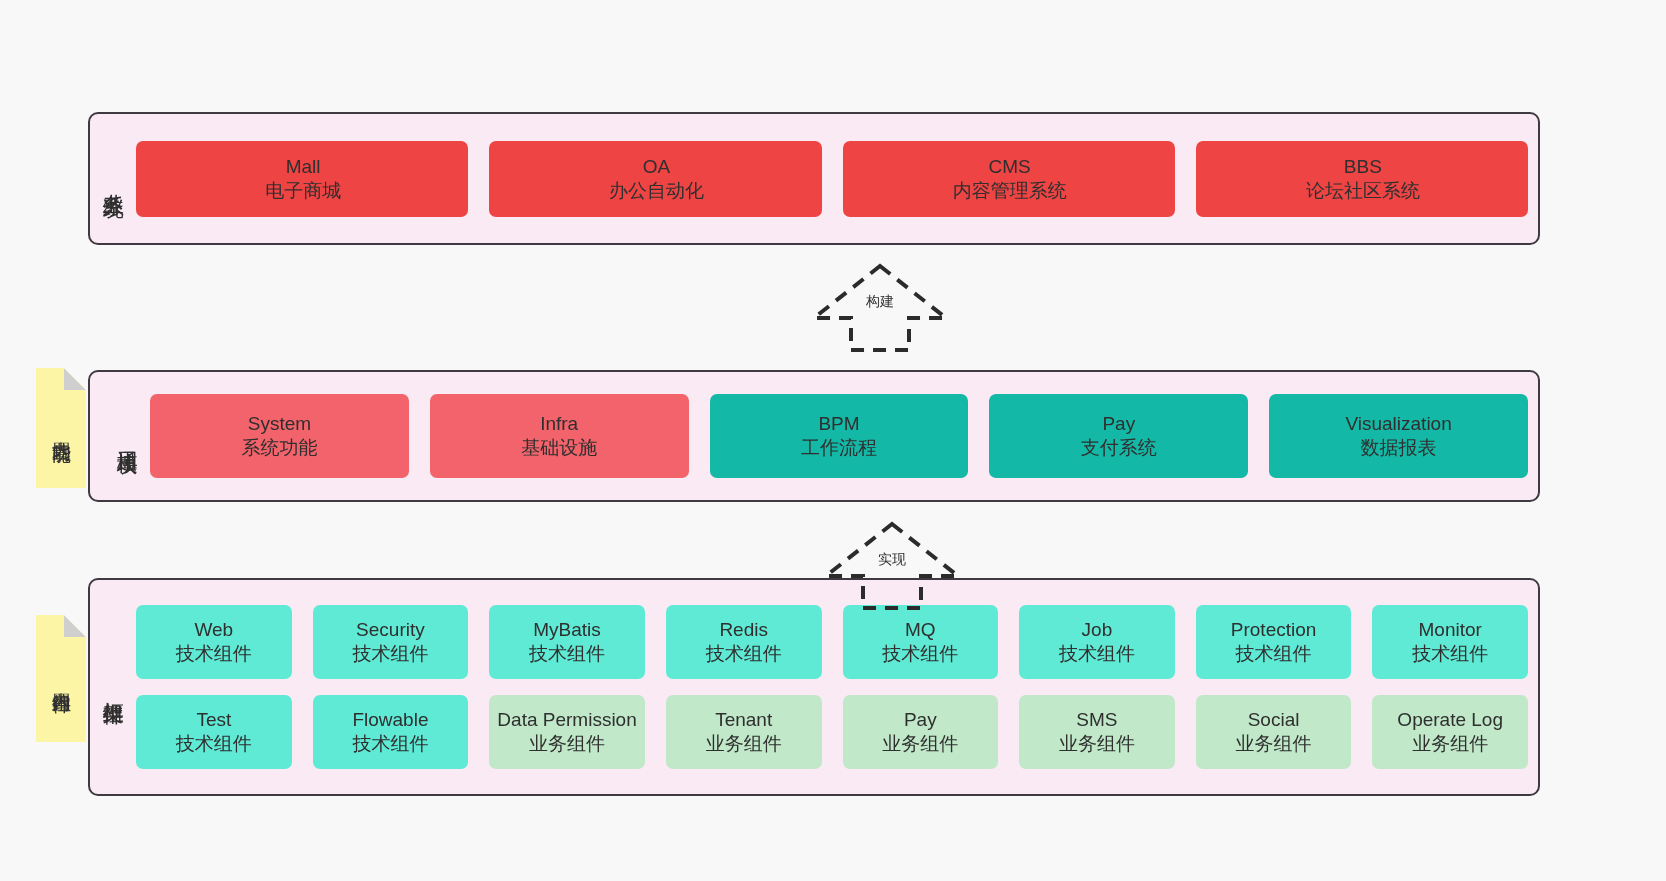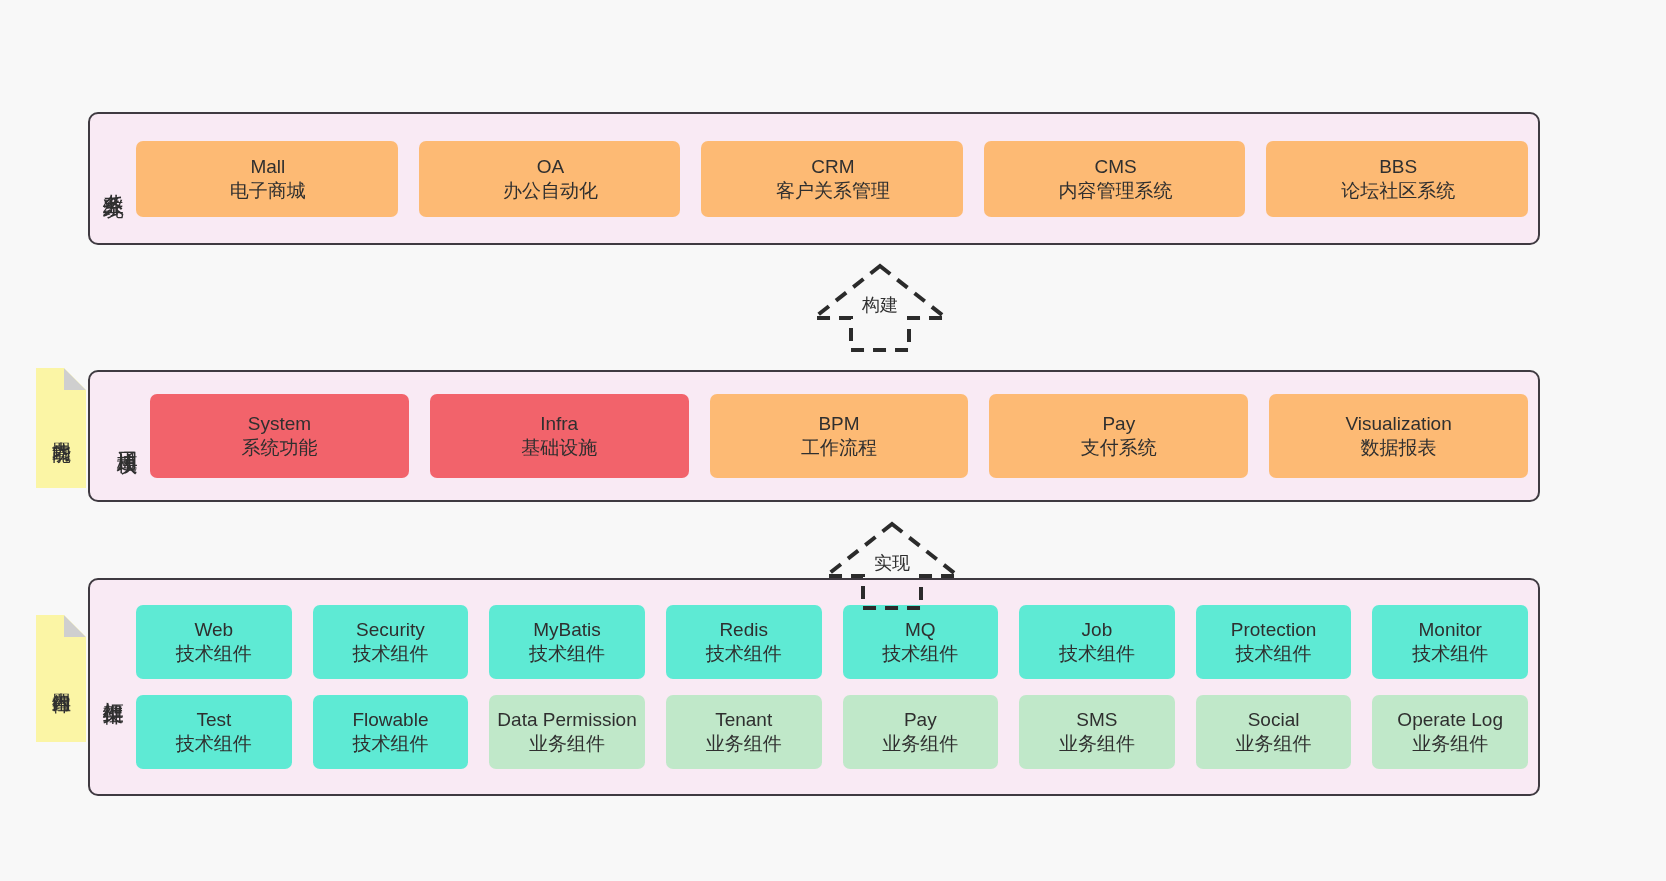--- a/index.html
+++ b/index.html
@@ -77,38 +77,38 @@
     font-size: 19px;
     line-height: 1.25;
     color: #2f2f2f;
     box-sizing: border-box;
     padding: 4px 6px;
     min-width: 0;
   }
   .box .en { display: block; }
   .box .cn { display: block; }
 
-  .blue   { background: #fdba74; height: 76px; padding-left: 8px; }
+  .blue   { background: #ef4444; height: 76px; padding-left: 8px; }
   .red    { background: #f2636b; height: 84px; }
-  .pink   { background: #fdba74; height: 84px; }
+  .pink   { background: #14b8a6; height: 84px; }
   .green  { background: #5eead4; height: 74px; }
   .mint   { background: #c0e8c9; height: 74px; }
 
   
   .arrow {
     position: absolute;
     z-index: 6;
     pointer-events: none;
   }
   .arrow svg { display: block; overflow: visible; }
   .arrow-label {
     position: absolute;
     left: 50%;
     transform: translateX(-50%);
-    font-size: 18px;
+    font-size: 14px;
     color: #2f2f2f;
     background: transparent;
     white-space: nowrap;
     padding: 0 2px;
     z-index: 7;
   }
 
   
   .note {
     position: absolute;
@@ -148,24 +148,20 @@
       <div class="row">
         <div class="box blue">
           <span class="en">Mall</span>
           <span class="cn">电子商城</span>
         </div>
         <div class="box blue">
           <span class="en">OA</span>
           <span class="cn">办公自动化</span>
         </div>
         <div class="box blue">
-          <span class="en">CRM</span>
-          <span class="cn">客户关系管理</span>
-        </div>
-        <div class="box blue">
           <span class="en">CMS</span>
           <span class="cn">内容管理系统</span>
         </div>
         <div class="box blue">
           <span class="en">BBS</span>
           <span class="cn">论坛社区系统</span>
         </div>
       </div>
     </div>
   </div>

